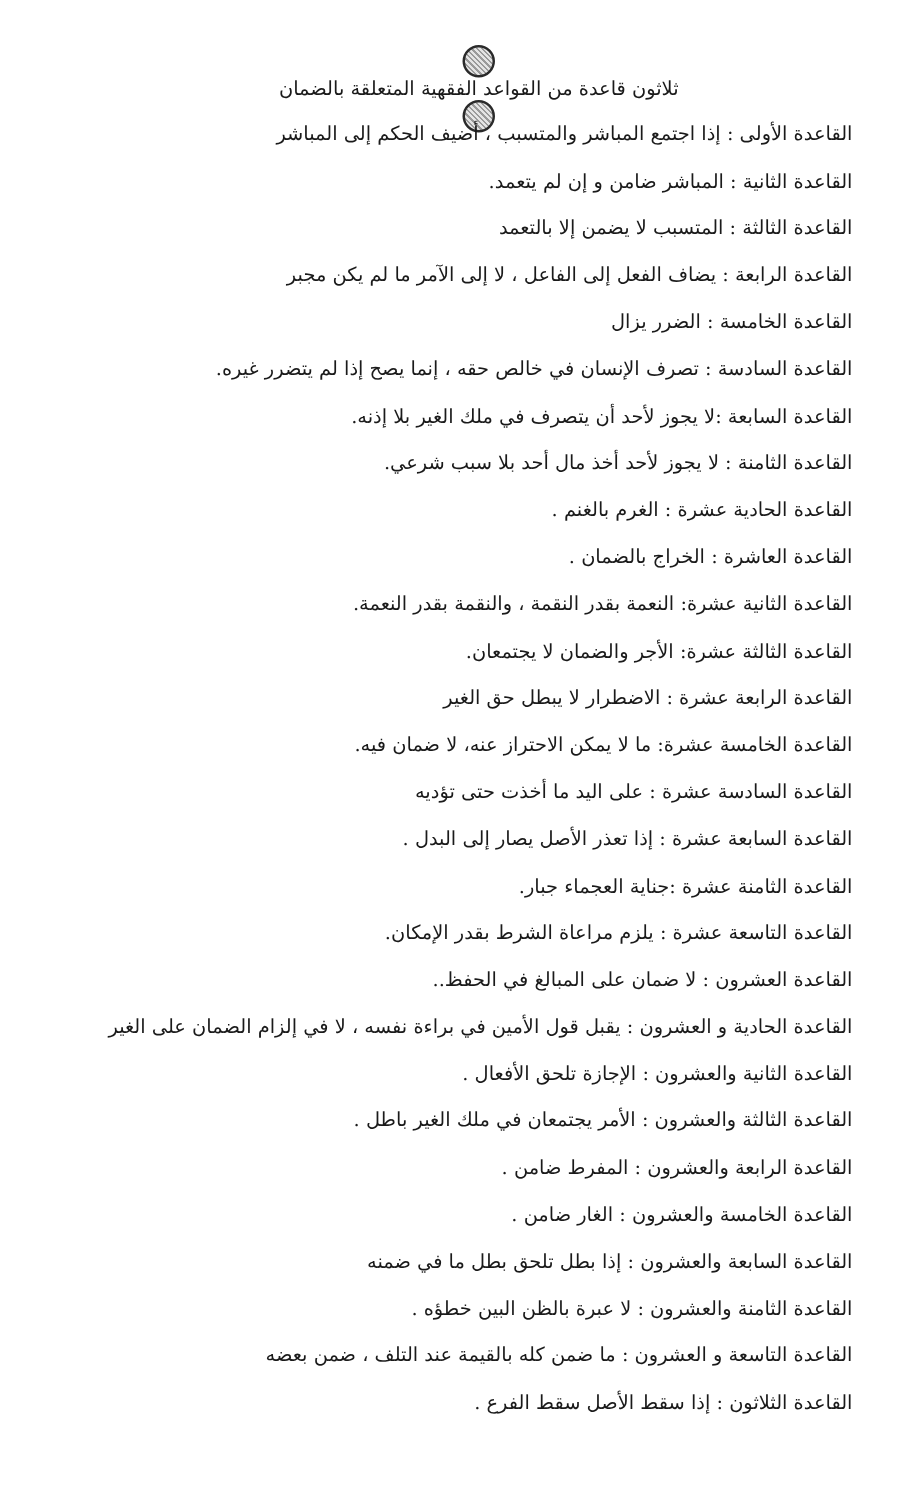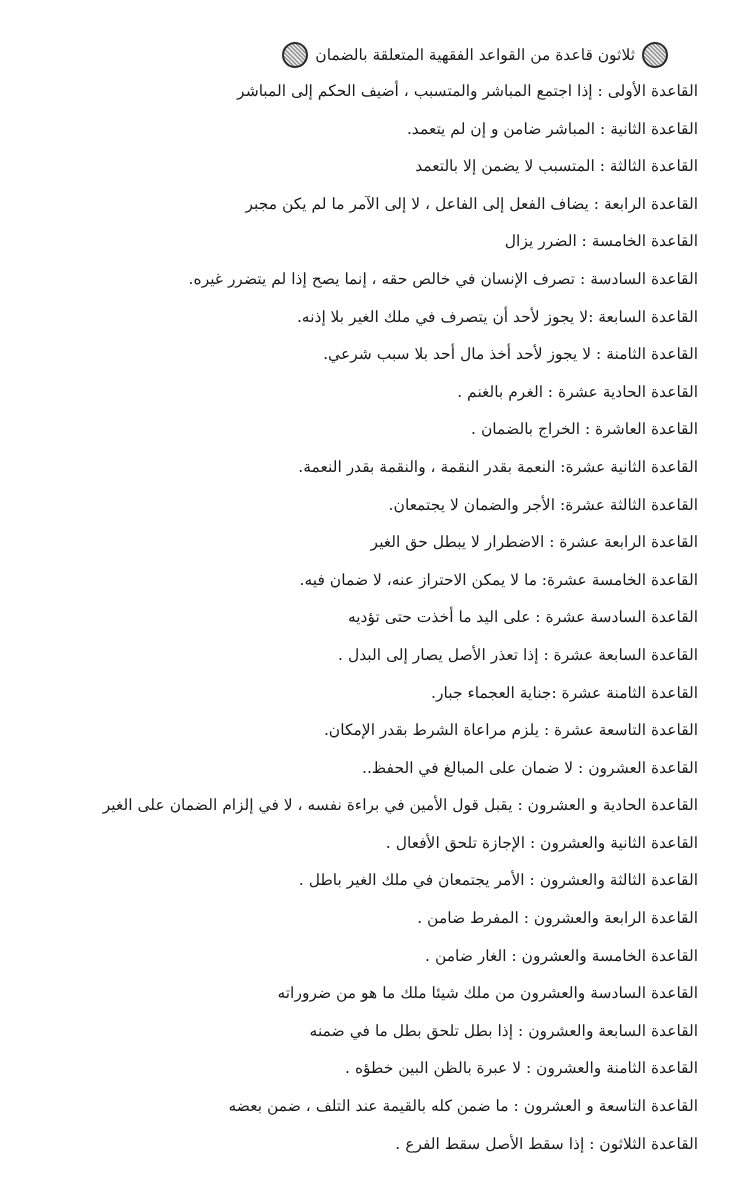--- a/index.html
+++ b/index.html
@@ -24,20 +24,21 @@
       text-align: right;
     }
     .title-row {
       height: 37px;
       display: flex;
       align-items: center;
       justify-content: flex-start;
       direction: rtl;
       font-size: 15.5px;
       margin-right: 30px;
+      flex-direction: column;
     }
     .circle {
       width: 26px;
       height: 26px;
       border-radius: 50%;
       border: 2.5px solid #2a2a2a;
       box-sizing: border-box;
       background: repeating-linear-gradient(
         45deg,
         #9a9a9a 0px,
@@ -46,21 +47,21 @@
         #e4e4e4 3px
       );
       flex: 0 0 auto;
     }
     .title-text {
       margin: 0 7px;
       white-space: nowrap;
     }
     .rules {
       list-style: none;
-      margin: 0;
+      margin: 16px;
       padding: 0;
     }
     .rule {
       height: 37.6px;
       line-height: 37.6px;
       font-size: 15.5px;
       white-space: nowrap;
     }
     .rule-label, .rule-sep, .rule-text {
       display: inline;
@@ -94,19 +95,18 @@
     <li class="rule"><span class="rule-label">القاعدة السادسة عشرة</span><span class="rule-sep"> : </span><span class="rule-text">على اليد ما أخذت حتى تؤديه</span></li>
     <li class="rule"><span class="rule-label">القاعدة السابعة عشرة</span><span class="rule-sep"> : </span><span class="rule-text">إذا تعذر الأصل يصار إلى البدل .</span></li>
     <li class="rule"><span class="rule-label">القاعدة الثامنة عشرة</span><span class="rule-sep"> :</span><span class="rule-text">جناية العجماء جبار.</span></li>
     <li class="rule"><span class="rule-label">القاعدة التاسعة عشرة</span><span class="rule-sep"> : </span><span class="rule-text">يلزم مراعاة الشرط بقدر الإمكان.</span></li>
     <li class="rule"><span class="rule-label">القاعدة العشرون</span><span class="rule-sep"> : </span><span class="rule-text">لا ضمان على المبالغ في الحفظ..</span></li>
     <li class="rule"><span class="rule-label">القاعدة الحادية و العشرون</span><span class="rule-sep"> : </span><span class="rule-text">يقبل قول الأمين في براءة نفسه ، لا في إلزام الضمان على الغير</span></li>
     <li class="rule"><span class="rule-label">القاعدة الثانية والعشرون</span><span class="rule-sep"> : </span><span class="rule-text">الإجازة تلحق الأفعال .</span></li>
     <li class="rule"><span class="rule-label">القاعدة الثالثة والعشرون</span><span class="rule-sep"> : </span><span class="rule-text">الأمر يجتمعان في ملك الغير باطل .</span></li>
     <li class="rule"><span class="rule-label">القاعدة الرابعة والعشرون</span><span class="rule-sep"> : </span><span class="rule-text">المفرط ضامن .</span></li>
     <li class="rule"><span class="rule-label">القاعدة الخامسة والعشرون</span><span class="rule-sep"> : </span><span class="rule-text">الغار ضامن .</span></li>
-    <li class="rule"><span class="rule-label">القاعدة السادسة والعشرون</span><span class="rule-sep"> </span><span class="rule-text">من ملك شيئا ملك ما هو من ضروراته</span></li>
     <li class="rule"><span class="rule-label">القاعدة السابعة والعشرون</span><span class="rule-sep"> : </span><span class="rule-text">إذا بطل تلحق بطل ما في ضمنه</span></li>
     <li class="rule"><span class="rule-label">القاعدة الثامنة والعشرون</span><span class="rule-sep"> : </span><span class="rule-text">لا عبرة بالظن البين خطؤه .</span></li>
     <li class="rule"><span class="rule-label">القاعدة التاسعة و العشرون</span><span class="rule-sep"> : </span><span class="rule-text">ما ضمن كله بالقيمة عند التلف ، ضمن بعضه</span></li>
     <li class="rule"><span class="rule-label">القاعدة الثلاثون</span><span class="rule-sep"> : </span><span class="rule-text">إذا سقط الأصل سقط الفرع .</span></li>
   </ol>
 </div>
 
 </body></html>

